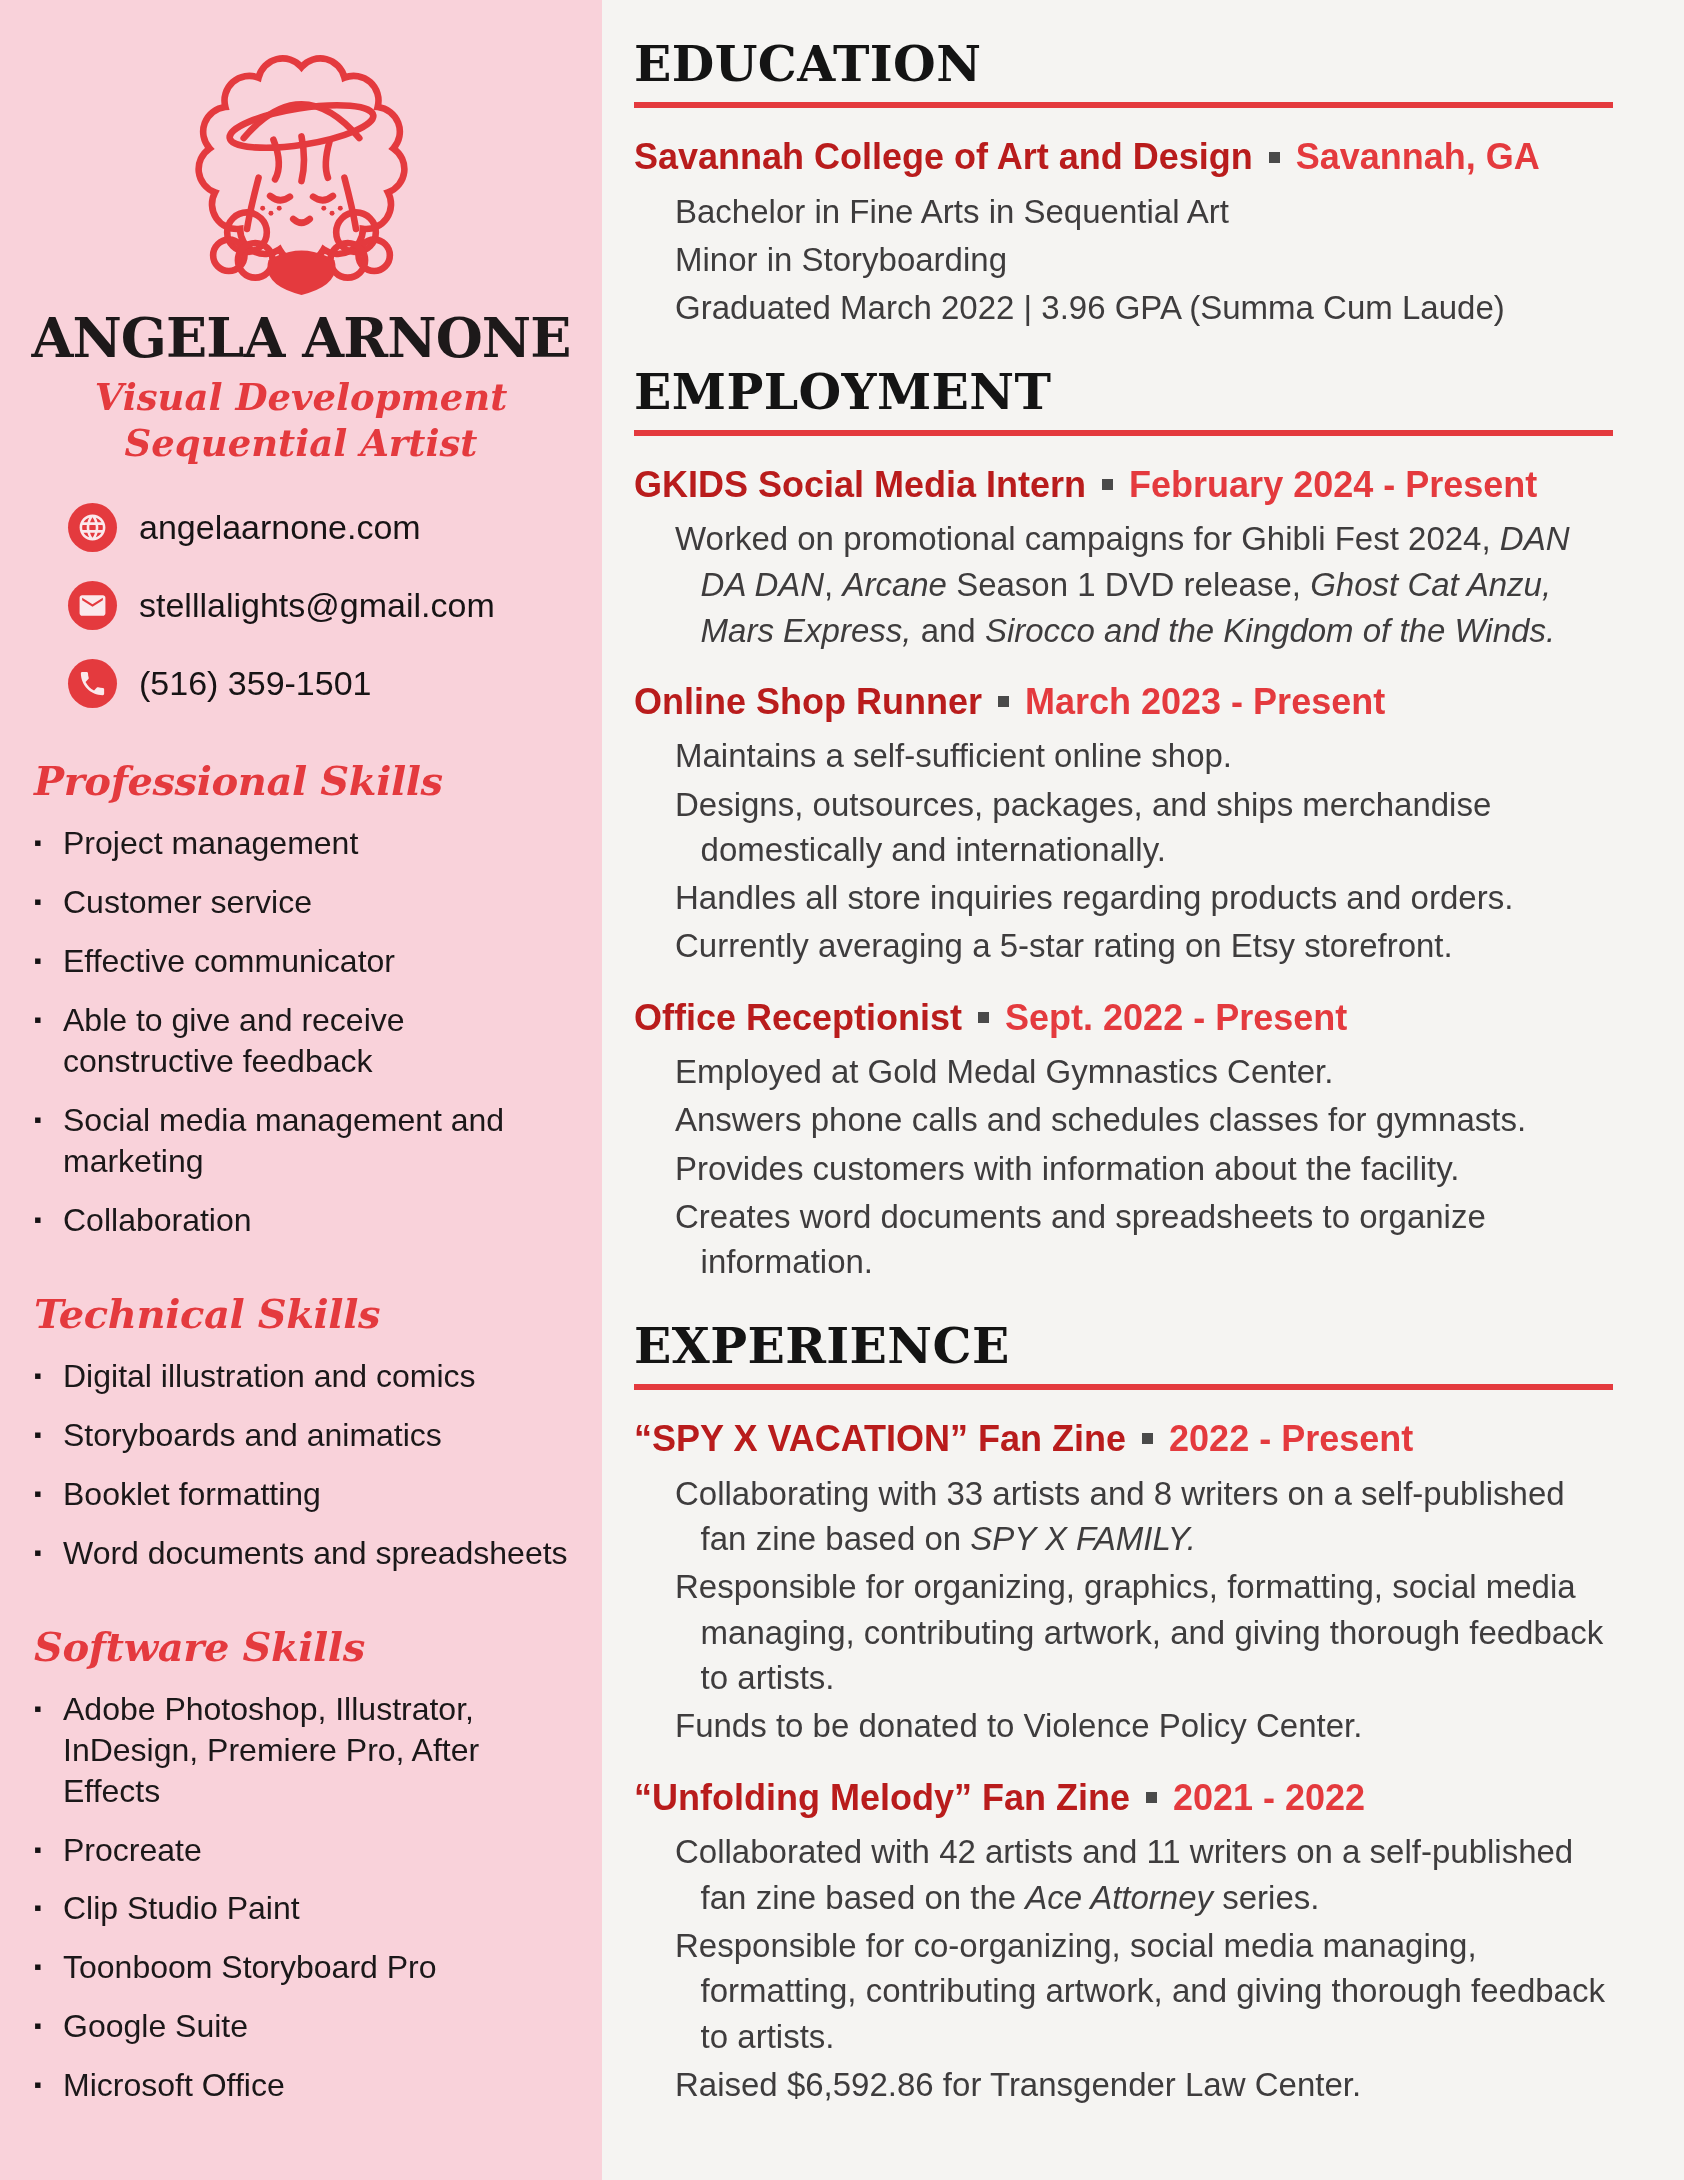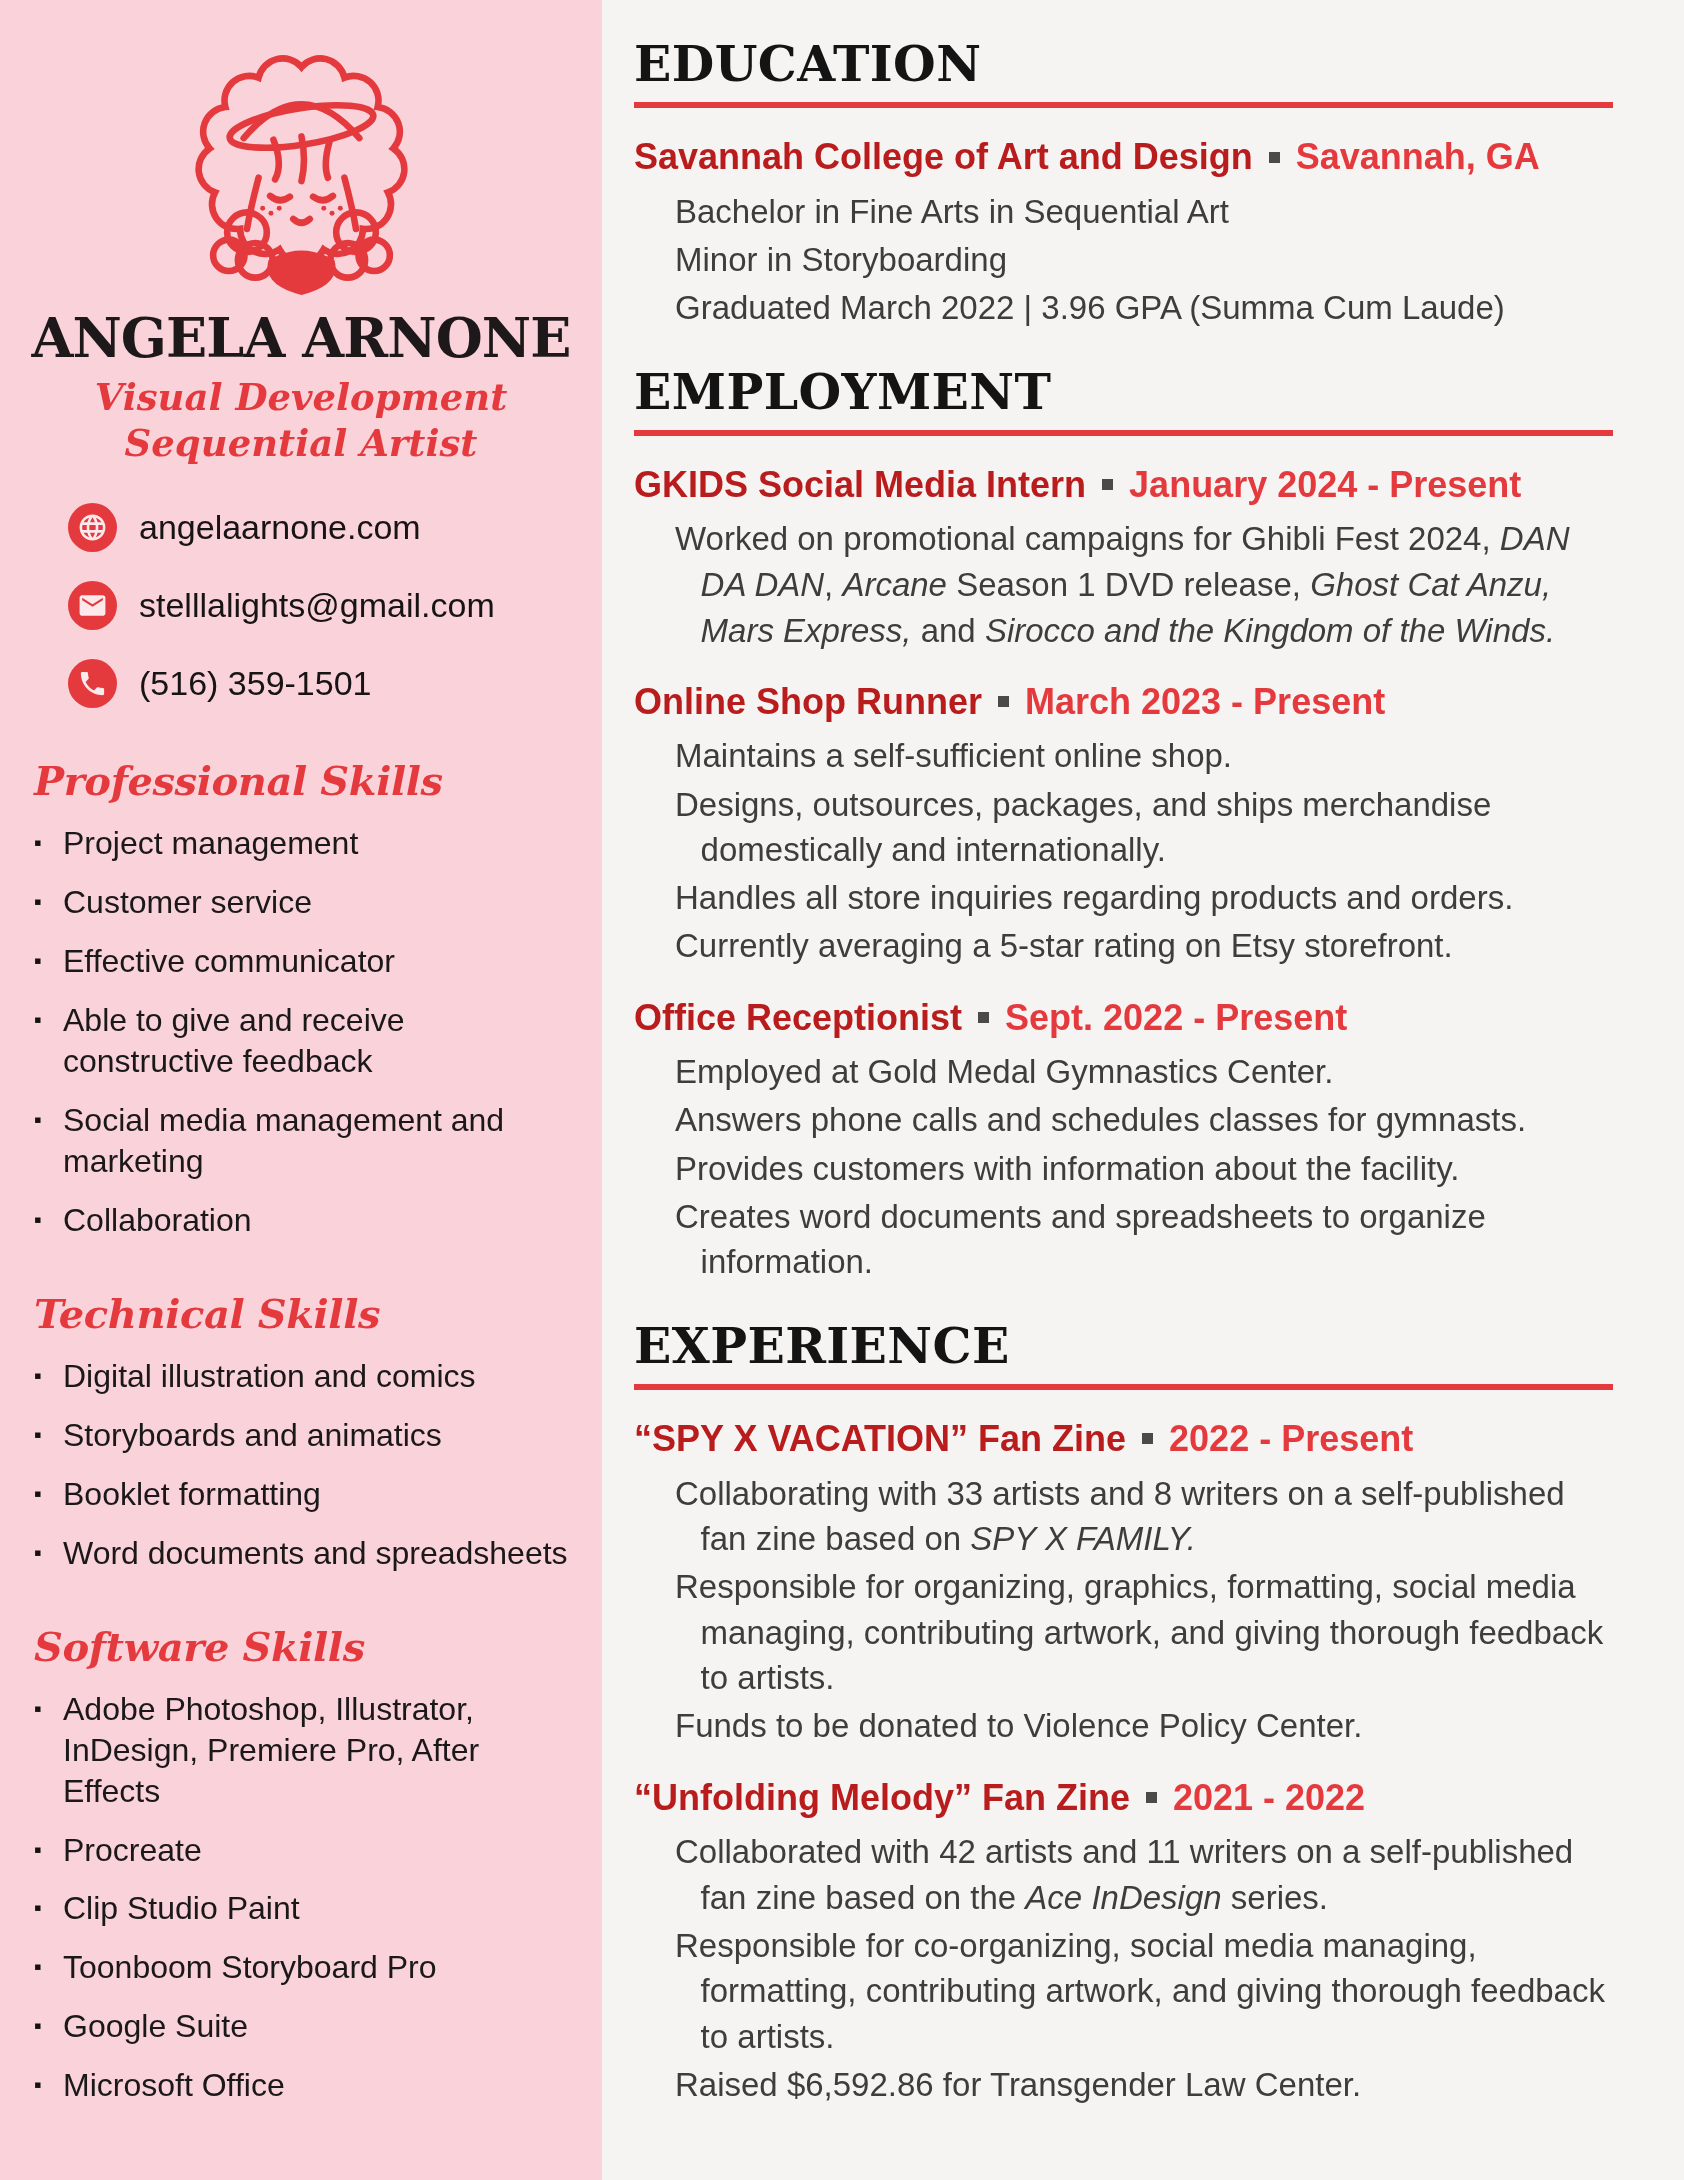--- a/index.html
+++ b/index.html
@@ -225,21 +225,21 @@
             <p class="entry-line"><span>Graduated March 2022 | 3.96 GPA (Summa Cum Laude)</span></p>
           </div>
         </article>
       </section>
       <section class="main-section">
         <h2 class="main-heading">EMPLOYMENT</h2>
         <article class="entry">
           <div class="entry-title-row">
             <h3 class="entry-title">GKIDS Social Media Intern</h3>
             <span class="sep-square"></span>
-            <span class="entry-date">January 2024 - Present</span>
+            <span class="entry-date">February 2024 - Present</span>
           </div>
           <div class="entry-body">
             <p class="entry-line"><span>Worked on promotional campaigns for Ghibli Fest 2024, </span><i>DAN DA DAN</i><span>, </span><i>Arcane</i><span> Season 1 DVD release, </span><i>Ghost Cat Anzu,</i><span> </span><i>Mars Express,</i><span> and </span><i>Sirocco and the Kingdom of the Winds.</i></p>
           </div>
         </article>
         <article class="entry">
           <div class="entry-title-row">
             <h3 class="entry-title">Online Shop Runner</h3>
             <span class="sep-square"></span>
             <span class="entry-date">March 2023 - Present</span>
@@ -279,21 +279,21 @@
             <p class="entry-line"><span>Funds to be donated to Violence Policy Center.</span></p>
           </div>
         </article>
         <article class="entry">
           <div class="entry-title-row">
             <h3 class="entry-title">“Unfolding Melody” Fan Zine</h3>
             <span class="sep-square"></span>
             <span class="entry-date">2021 - 2022</span>
           </div>
           <div class="entry-body">
-            <p class="entry-line"><span>Collaborated with 42 artists and 11 writers on a self-published fan zine based on the </span><i>Ace InDesign</i><span> series.</span></p>
+            <p class="entry-line"><span>Collaborated with 42 artists and 11 writers on a self-published fan zine based on the </span><i>Ace Attorney</i><span> series.</span></p>
             <p class="entry-line"><span>Responsible for co-organizing, social media managing, formatting, contributing artwork, and giving thorough feedback to artists.</span></p>
             <p class="entry-line"><span>Raised $6,592.86 for Transgender Law Center.</span></p>
           </div>
         </article>
       </section>
     </div>
 </main>
 
 
 </body></html>

